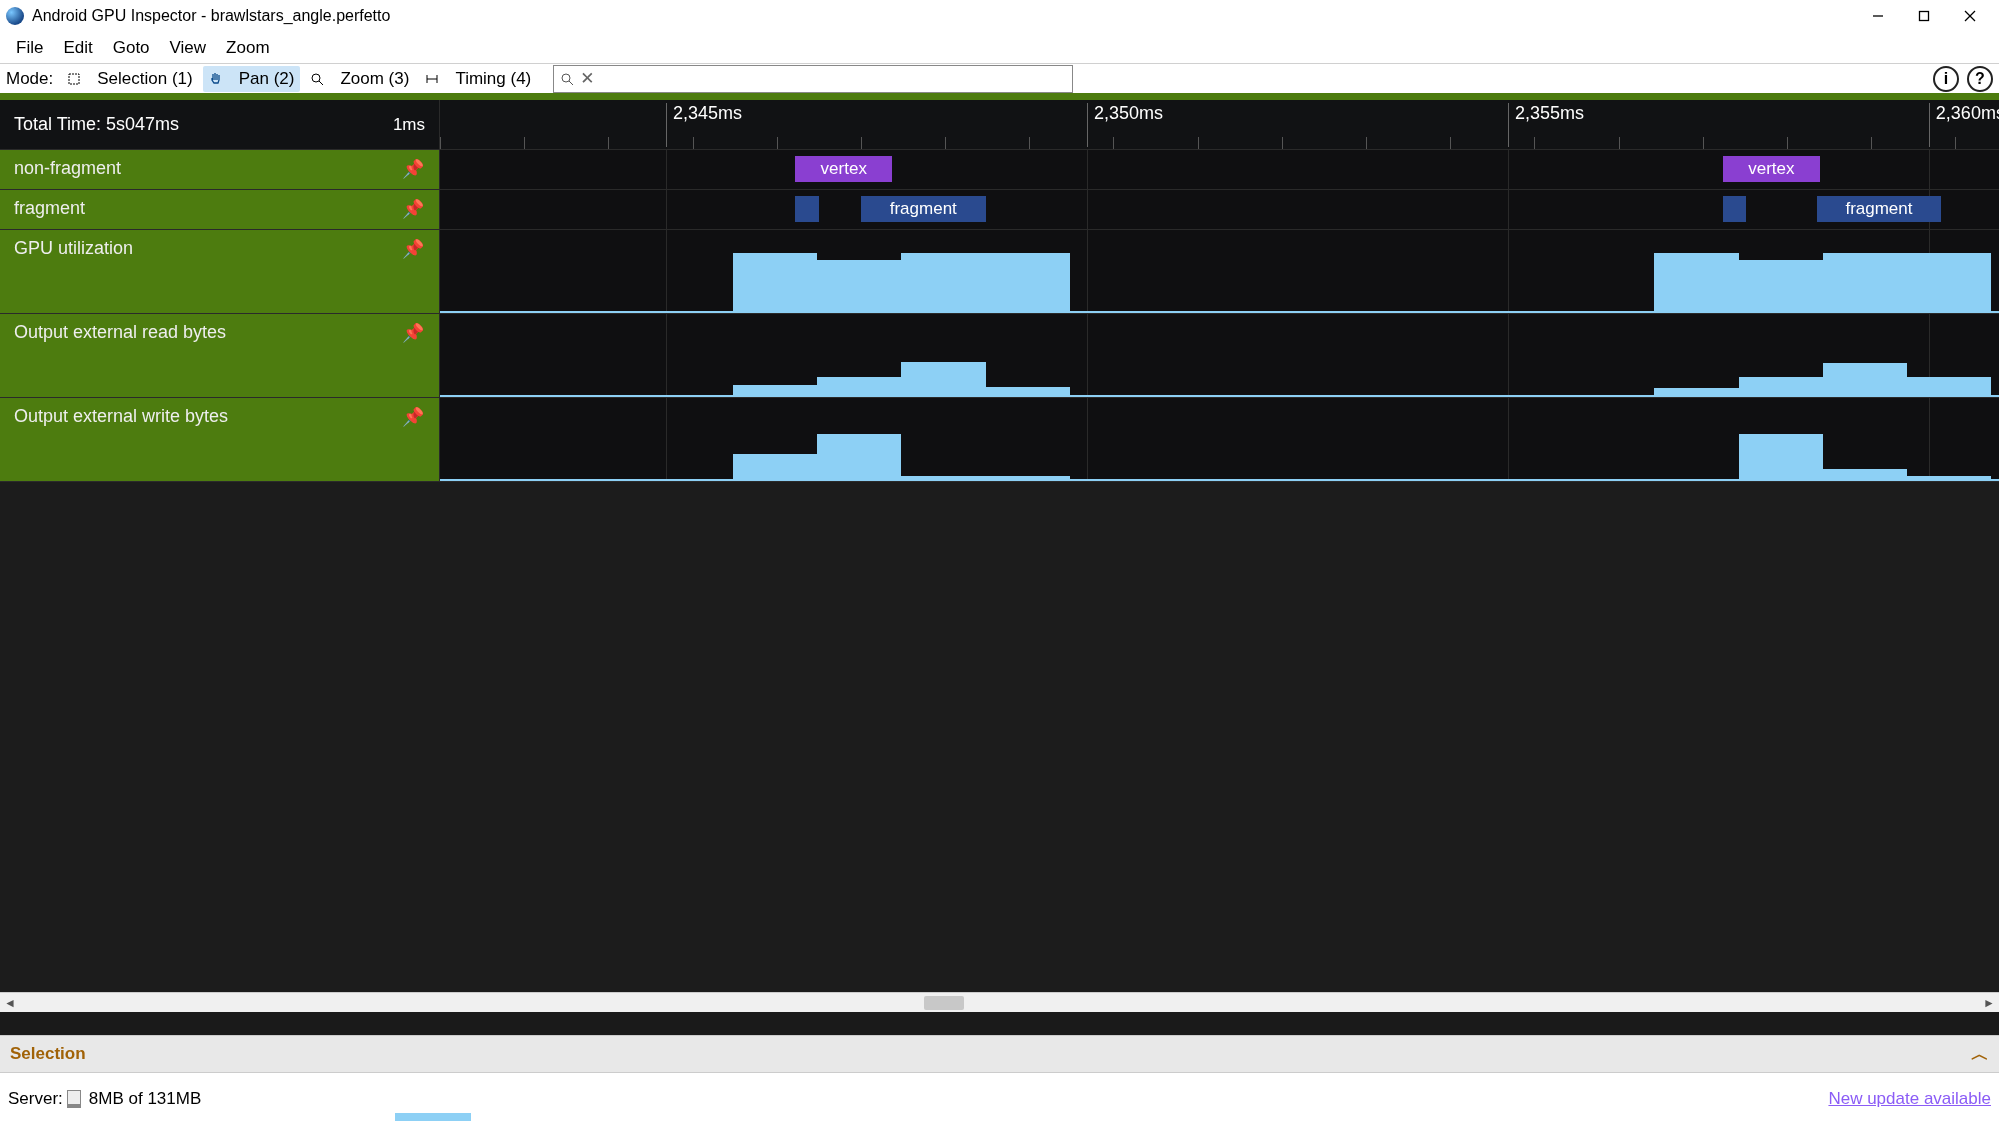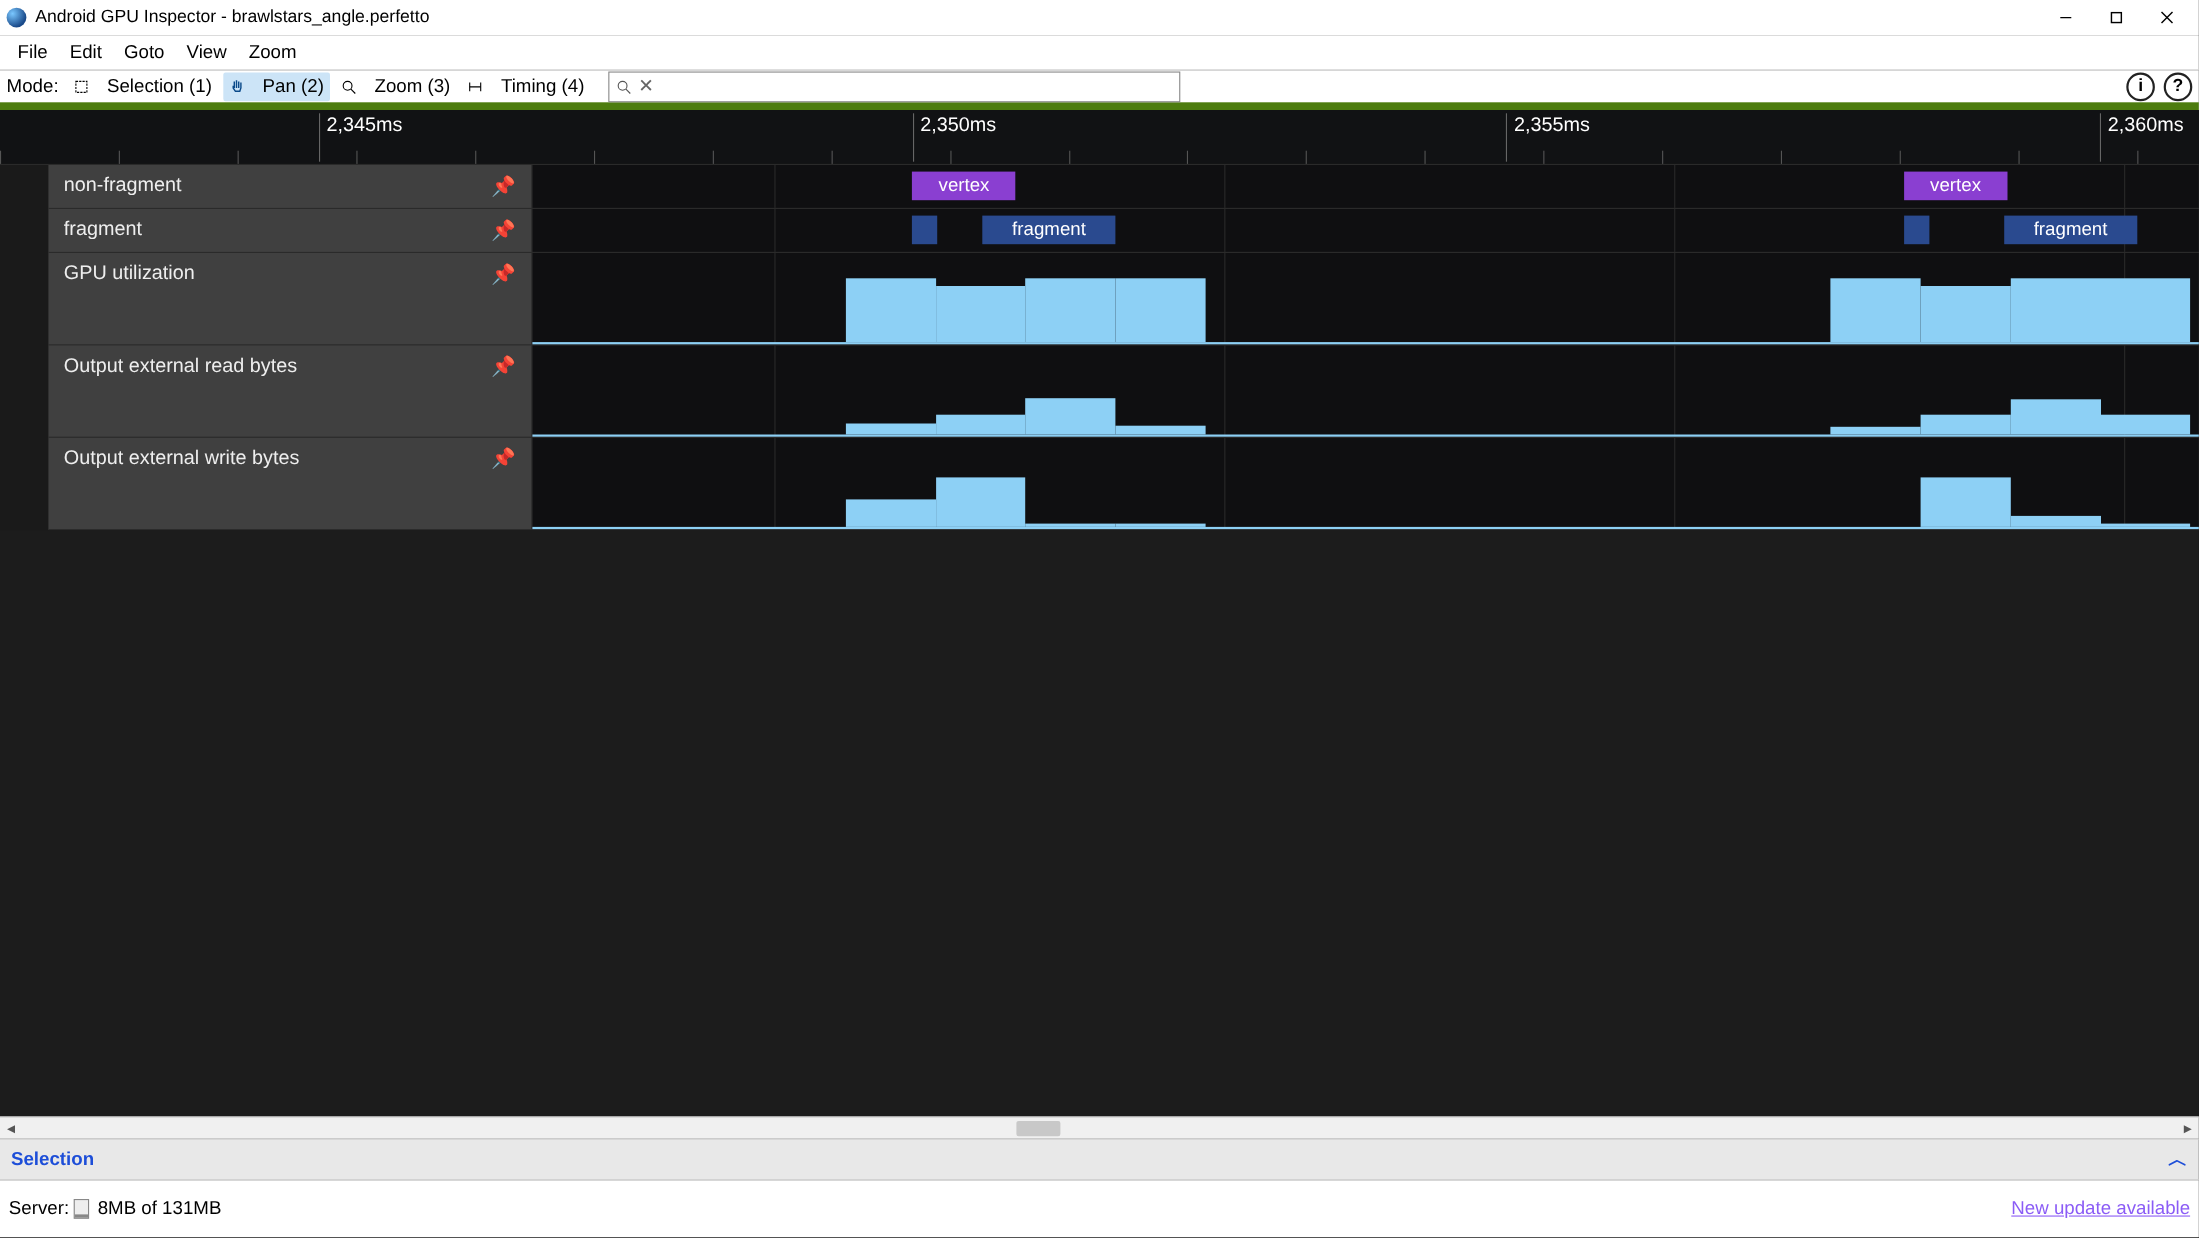--- a/index.html
+++ b/index.html
@@ -111,22 +111,21 @@
 .ruler-label {
   position:absolute; top:3px; color:#fff; font-size:18px;
   padding-left:6px; border-left:1px solid #666; height:44px;
 }
 .ruler-tick {
   position:absolute; bottom:0; width:1px; height:12px; background:#555;
 }
 
 
 .tracks {
-  background:#404040;
-  margin-left:44px;
+  background:#4d7c0f;
 }
 .track {
   display:flex;
   border-bottom:1px solid #2a2a2a;
 }
 .track .label {
   width:440px; flex:0 0 440px;
   color:#eee;
   padding: 8px 14px;
   display:flex; justify-content:space-between; align-items:flex-start;
@@ -164,21 +163,21 @@
   border-top:1px solid #ccc;
 }
 .hscroll .arrow { position:absolute; top:0; width:20px; height:20px; display:flex; align-items:center; justify-content:center; color:#555; font-size:12px;}
 .hscroll .arrow.left{ left:0; }
 .hscroll .arrow.right{ right:0; }
 .hscroll .thumb { position:absolute; top:3px; height:14px; background:#c8c8c8; border-radius:2px; }
 
 
 .selpanel {
   height:38px; background:#e8e8e8; border-top:1px solid #ccc; border-bottom:1px solid #ccc;
-  display:flex; align-items:center; padding:0 10px; font-weight:bold; font-size:17px; color:#1d4ed8;
+  display:flex; align-items:center; padding:0 10px; font-weight:bold; font-size:17px; color:#a16207;margin-top:23px;
 }
 .selpanel .spacer{flex:1;}
 .selpanel .chev{ font-size:18px; }
 
 
 .statusbar {
   height:52px; background:#fff; display:flex; align-items:center; padding:0 8px;
   font-size:17px; color:#000;
 }
 .statusbar .meter {
@@ -267,20 +266,27 @@
     <div class="circbtn">
         <span>i</span>
       </div>
     <div class="circbtn">
         <span>?</span>
       </div>
   </div>
 </div>
 
 <div class="timeline-header">
+  <div class="left">
+    <span>Total Time: 5s047ms</span>
+    <span class="scalebar">
+      <span class="bar"></span>
+      <span>1ms</span>
+    </span>
+  </div>
   <div class="ruler" id="ruler">
       <div class="ruler-label" style="left: 14.5%;">2,345ms</div>
       <div class="ruler-label" style="left: 41.5%;">2,350ms</div>
       <div class="ruler-label" style="left: 68.5%;">2,355ms</div>
       <div class="ruler-label" style="left: 95.5%;">2,360ms</div>
       <div class="ruler-tick" style="left: 0%;"></div>
       <div class="ruler-tick" style="left: 5.4%;"></div>
       <div class="ruler-tick" style="left: 10.8%;"></div>
       <div class="ruler-tick" style="left: 16.2%;"></div>
       <div class="ruler-tick" style="left: 21.6%;"></div>

